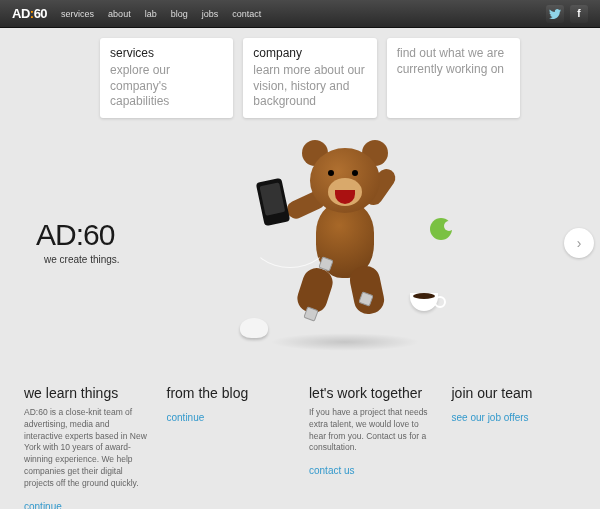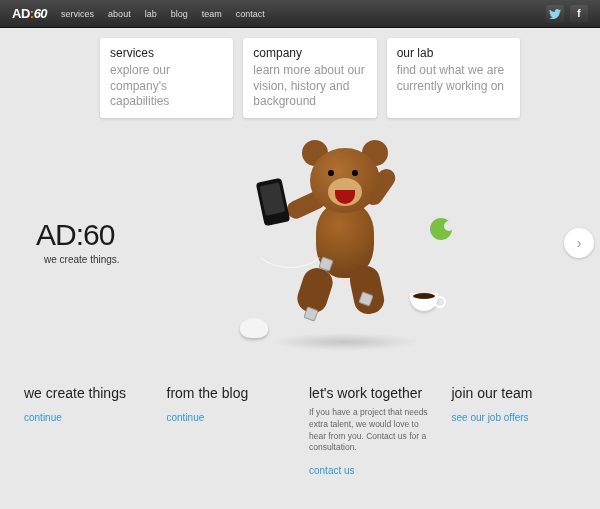--- a/index.html
+++ b/index.html
@@ -1,20 +1,20 @@
 <!DOCTYPE html>
 <html><head>
 <meta charset="utf-8">
 <style>
 * { margin: 0; padding: 0; box-sizing: border-box; }
 body { font-family: Arial, Helvetica, sans-serif; background: #e8e8e8; width: 600px; height: 509px; overflow: hidden; color: #333; }
 
 .topnav { background: linear-gradient(#4a4a4a, #2a2a2a); height: 28px; display: flex; align-items: center; padding: 0 12px; border-bottom: 1px solid #111; }
 .logo { color: #fff; font-weight: bold; font-size: 13px; margin-right: 14px; letter-spacing: -0.5px; }
-.logo .ad { color: #fff; } .logo .colon { color: #f90; } .logo .sixty { color: #fff; font-style: italic; }
+.logo .ad { color: #fff; } .logo .colon { color: #f90; } .logo .sixty { color: #fff; }
 .navlinks { display: flex; gap: 14px; }
 .navlinks a { color: #ddd; font-size: 9px; text-decoration: none; }
 .social { margin-left: auto; display: flex; gap: 6px; }
 .social .sicon { width: 18px; height: 18px; background: linear-gradient(#555,#333); border-radius: 3px; display: flex; align-items: center; justify-content: center; color: #fff; font-size: 10px; font-weight: bold; }
 
 .cards { display: flex; gap: 10px; padding: 10px 80px 0 100px; }
 .card { background: #fff; border-radius: 3px; padding: 8px 10px; width: 140px; box-shadow: 0 1px 3px rgba(0,0,0,0.15); }
 .card h3 { font-size: 12px; font-weight: normal; color: #222; margin-bottom: 3px; }
 .card p { font-size: 12px; color: #999; line-height: 1.3; }
 
@@ -64,21 +64,21 @@
 
 <div class="topnav">
   <div class="logo">
     <span class="ad">AD</span><span class="colon">:</span><span class="sixty">60</span>
   </div>
   <div class="navlinks">
     <a>services</a>
     <a>about</a>
     <a>lab</a>
     <a>blog</a>
-    <a>team</a>
+    <a>jobs</a>
     <a>contact</a>
   </div>
   <div class="social">
     <div class="sicon">
       <svg width="12" height="10" viewBox="0 0 12 10">
           <path fill="#8fd4e8" d="M12 1.2c-.4.2-.9.3-1.4.4.5-.3.9-.8 1-1.3-.5.3-1 .5-1.5.6C9.7.3 9 .0 8.3 0 6.9 0 5.8 1.1 5.8 2.5c0 .2 0 .4.1.6C3.8 3 2 2 0.8.5.6.9.5 1.3.5 1.8c0 .9.4 1.6 1.1 2.1-.4 0-.8-.1-1.2-.3v0c0 1.2.9 2.2 2 2.5-.2.1-.4.1-.7.1-.2 0-.3 0-.5 0 .3 1 1.3 1.7 2.4 1.8C2.8 8.6 1.7 9 0.6 9c-.2 0-.4 0-.6 0 1.1.7 2.4 1.1 3.8 1.1 4.5 0 7-3.8 7-7v-.3c.5-.4.9-.8 1.2-1.3z"></path>
         </svg>
     </div>
     <div class="sicon">f</div>
   </div>
@@ -87,21 +87,20 @@
 <div class="cards">
   <div class="card">
     <h3>services</h3>
     <p>explore our company's capabilities</p>
   </div>
   <div class="card">
     <h3>company</h3>
     <p>learn more about our vision, history and background</p>
   </div>
   <div class="card">
-    <h3>our lab</h3>
     <p>find out what we are currently working on</p>
   </div>
 </div>
 
 <div class="hero">
   <div class="hero-logo">
     <div class="big">AD:60</div>
     <div class="tag">we create things.</div>
   </div>
   <div class="bear-zone">
@@ -129,21 +128,22 @@
     <div class="key k2"></div>
     <div class="key k3"></div>
   </div>
   <div class="next-arrow">
     <span>›</span>
   </div>
 </div>
 
 <div class="columns">
   <div class="col">
-    <h2>we create things</h2>
+    <h2>we learn things</h2>
+    <p>AD:60 is a close-knit team of advertising, media and interactive experts based in New York with 10 years of award-winning experience. We help companies get their digital projects off the ground quickly.</p>
     <a>continue</a>
   </div>
   <div class="col">
     <h2>from the blog</h2>
     <a>continue</a>
   </div>
   <div class="col">
     <h2>let's work together</h2>
     <p>If you have a project that needs extra talent, we would love to hear from you. Contact us for a consultation.</p>
     <a>contact us</a>

